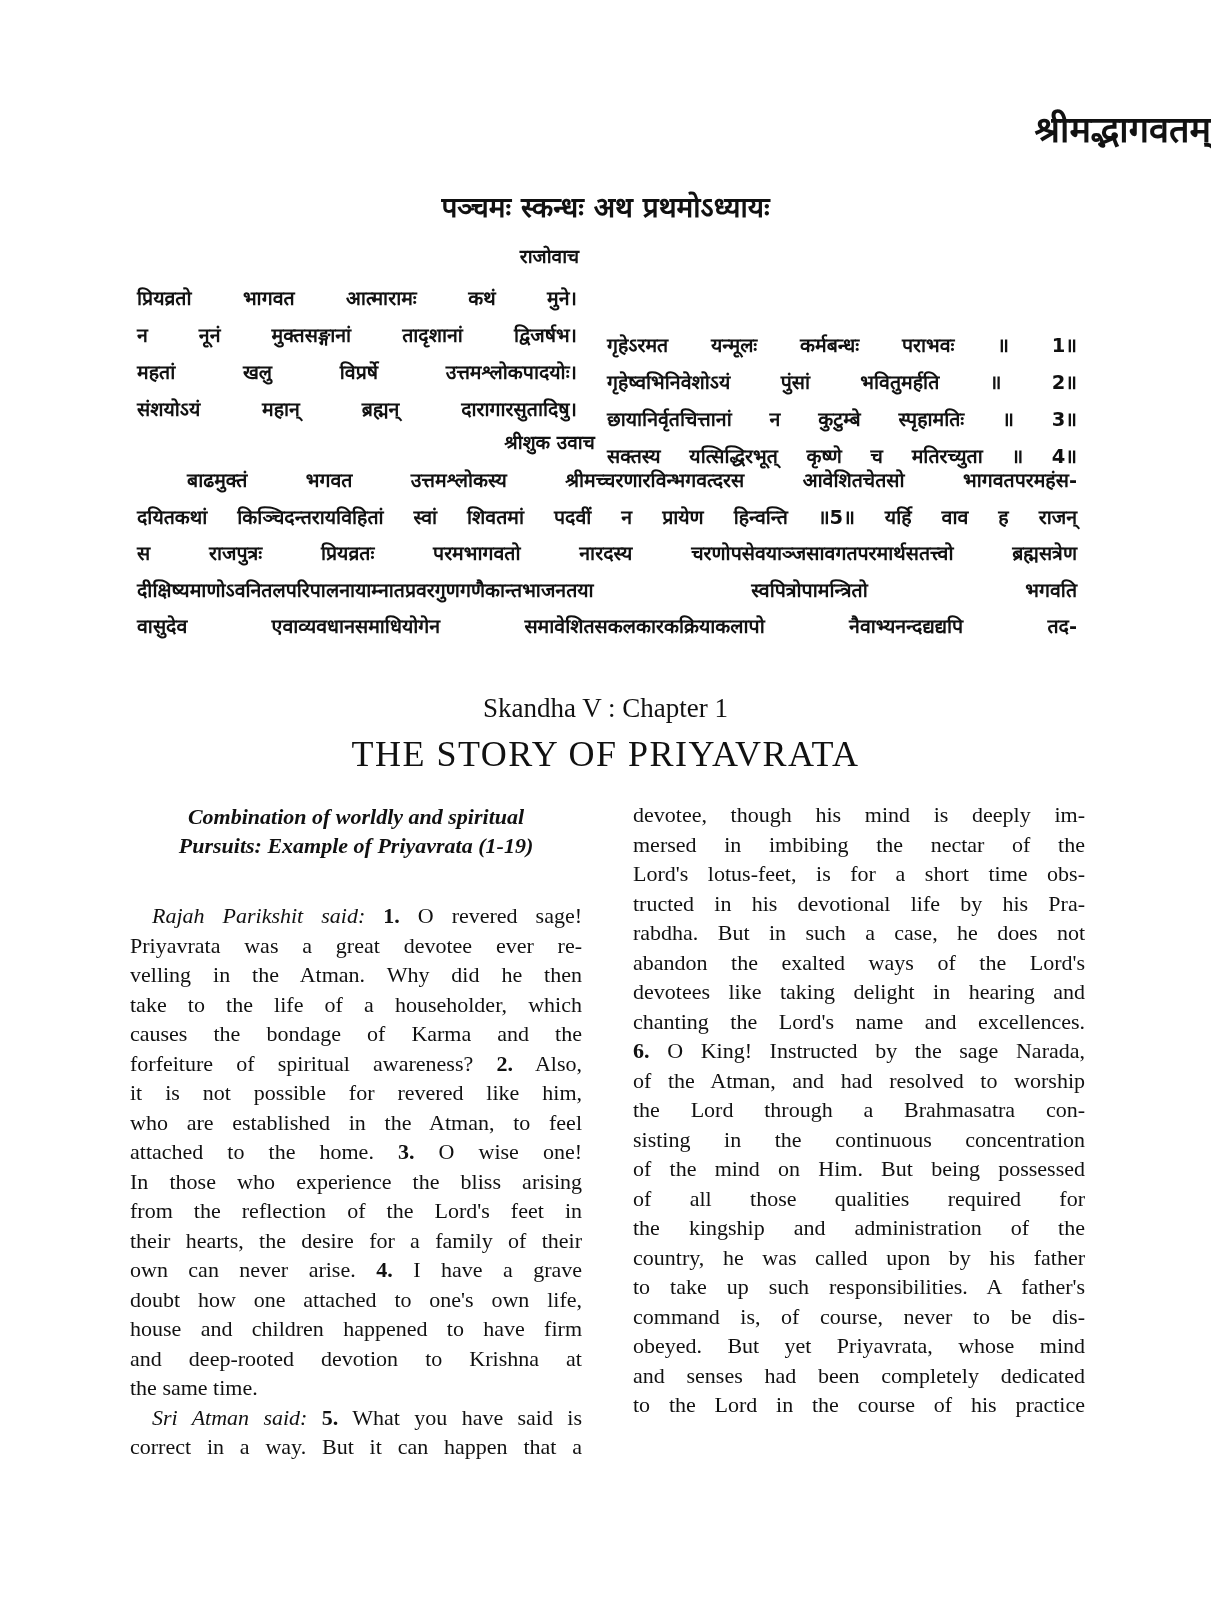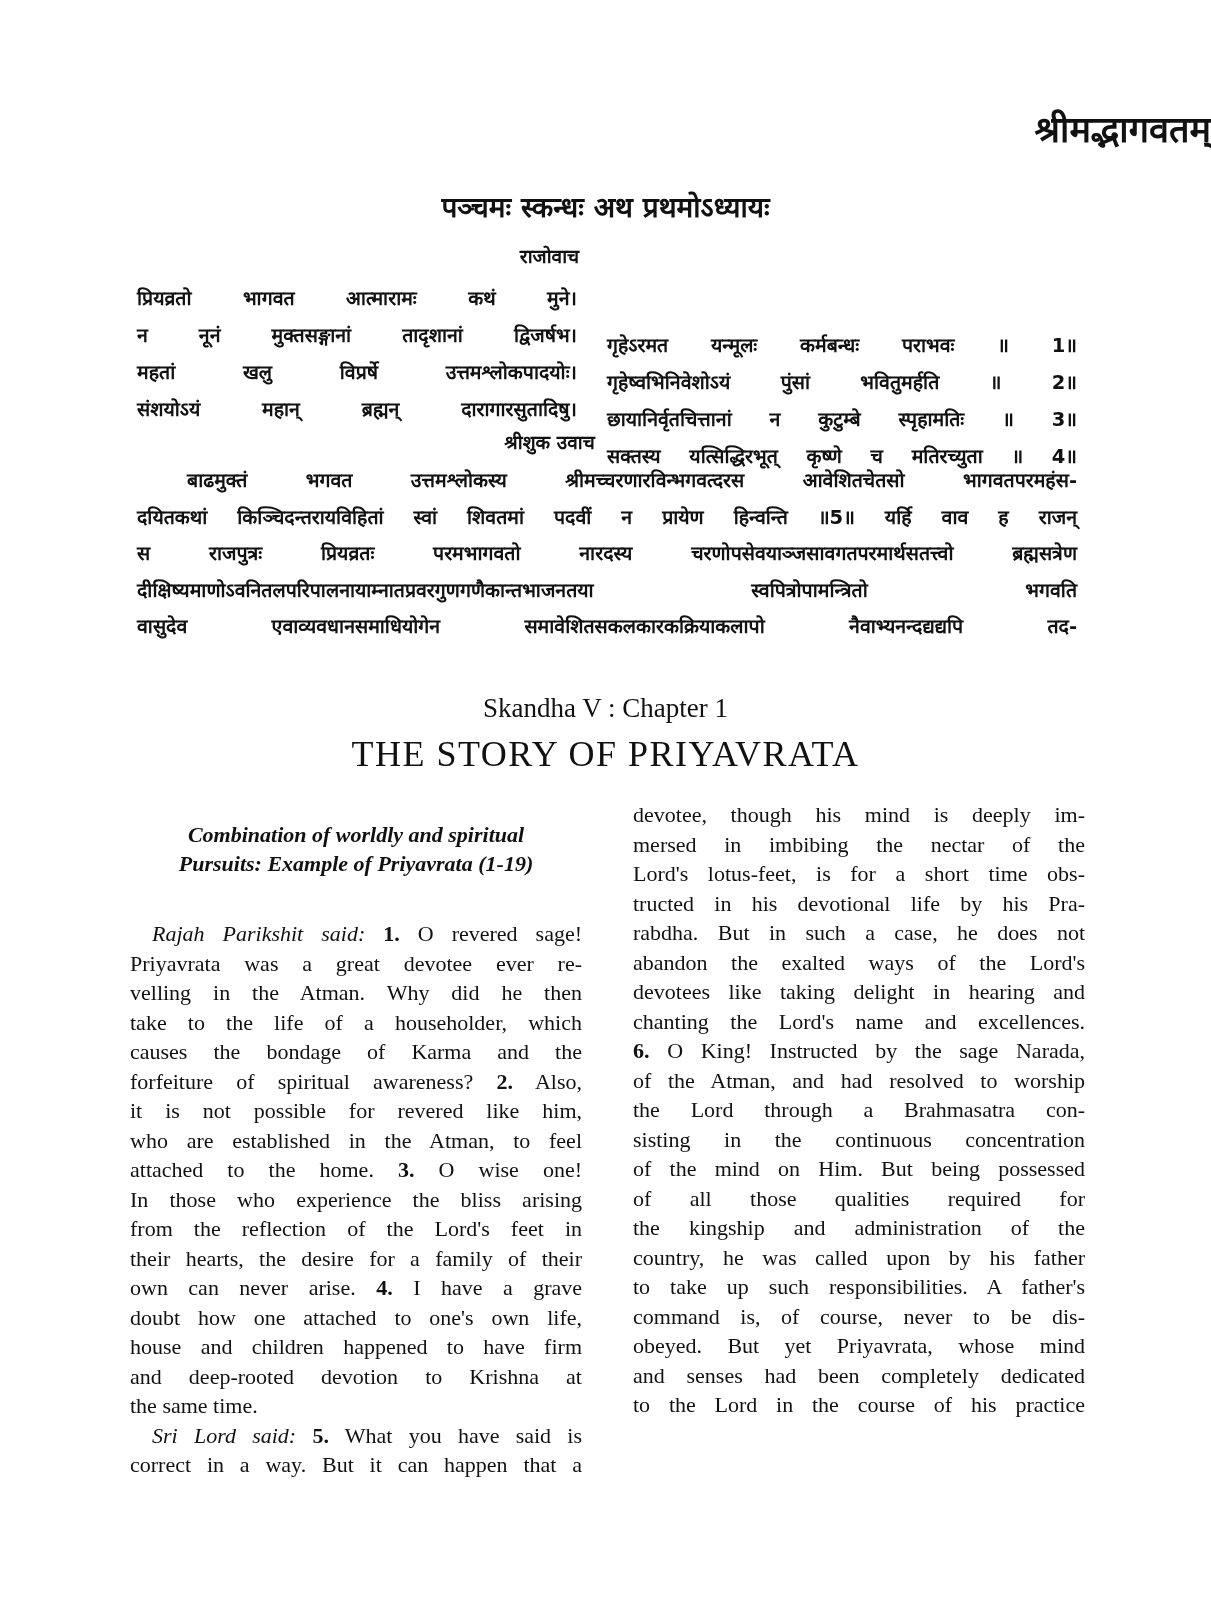--- a/index.html
+++ b/index.html
@@ -62,21 +62,21 @@
       position: absolute; left: 0; width: 1211px; top: 736px;
       text-align: center; font-size: 36px; line-height: 36px; letter-spacing: 1.5px;
     }
 
     .col { position: absolute; top: 800px; width: 452px; font-size: 22px; }
     .col.left { left: 130px; }
     .col.right { left: 633px; }
 
     .section-heading {
       text-align: center; font-style: italic; font-weight: bold;
-      font-size: 22px; line-height: 29px; margin-top: 20px;
+      font-size: 22px; line-height: 29px; margin-top: 2px;
     }
     .spacer { height: 41px; }
     .line {
       height: 29.5px; line-height: 29.5px; white-space: nowrap;
       text-align: justify; text-align-last: justify;
     }
     .line.last { text-align-last: left; }
     .line.indent { padding-left: 22px; }
     .it { font-style: italic; }
     .b { font-weight: bold; }
@@ -157,21 +157,21 @@
     <div class="line">
       <span>own can never arise.</span>
       <span class="b">4.</span>
       <span>I have a grave</span>
     </div>
     <div class="line">doubt how one attached to one's own life,</div>
     <div class="line">house and children happened to have firm</div>
     <div class="line">and deep-rooted devotion to Krishna at</div>
     <div class="line last">the same time.</div>
     <div class="line indent">
-      <span class="it">Sri Lord said:</span>
+      <span class="it">Sri Atman said:</span>
       <span class="b">5.</span>
       <span>What you have said is</span>
     </div>
     <div class="line">correct in a way. But it can happen that a</div>
   </div>
 
   <div class="col right">
     <div class="line">devotee, though his mind is deeply im-</div>
     <div class="line">mersed in imbibing the nectar of the</div>
     <div class="line">Lord's lotus-feet, is for a short time obs-</div>

